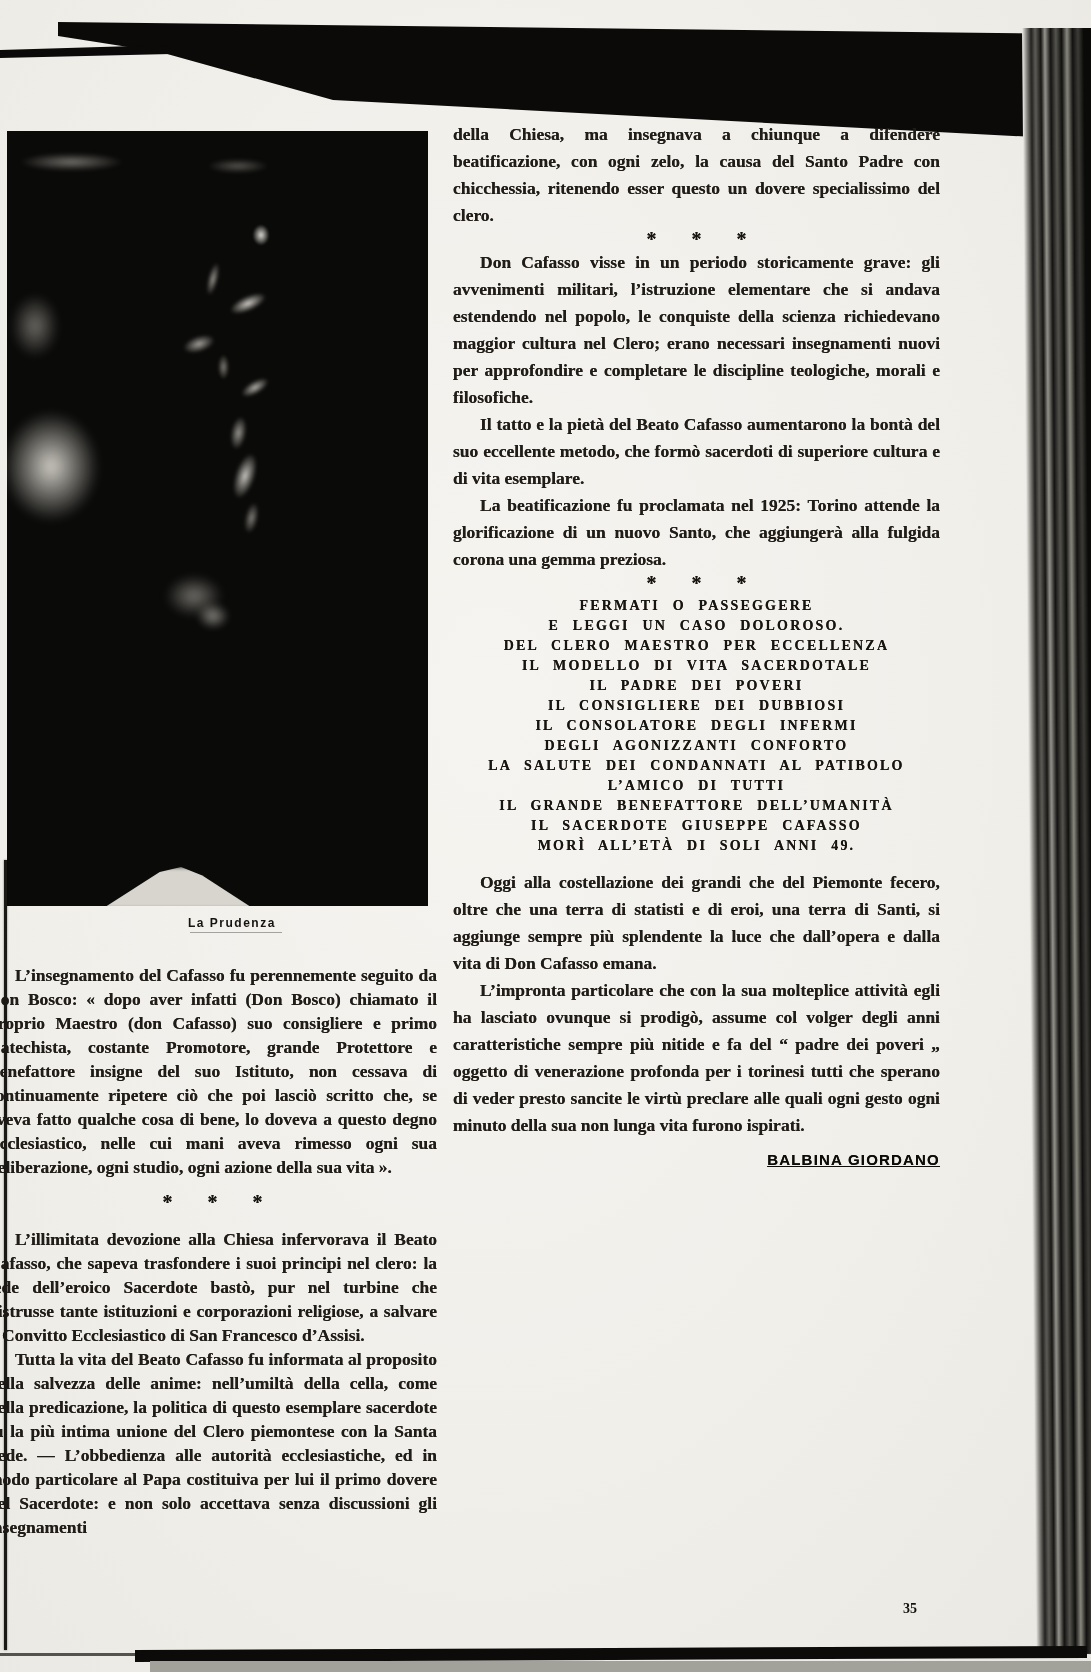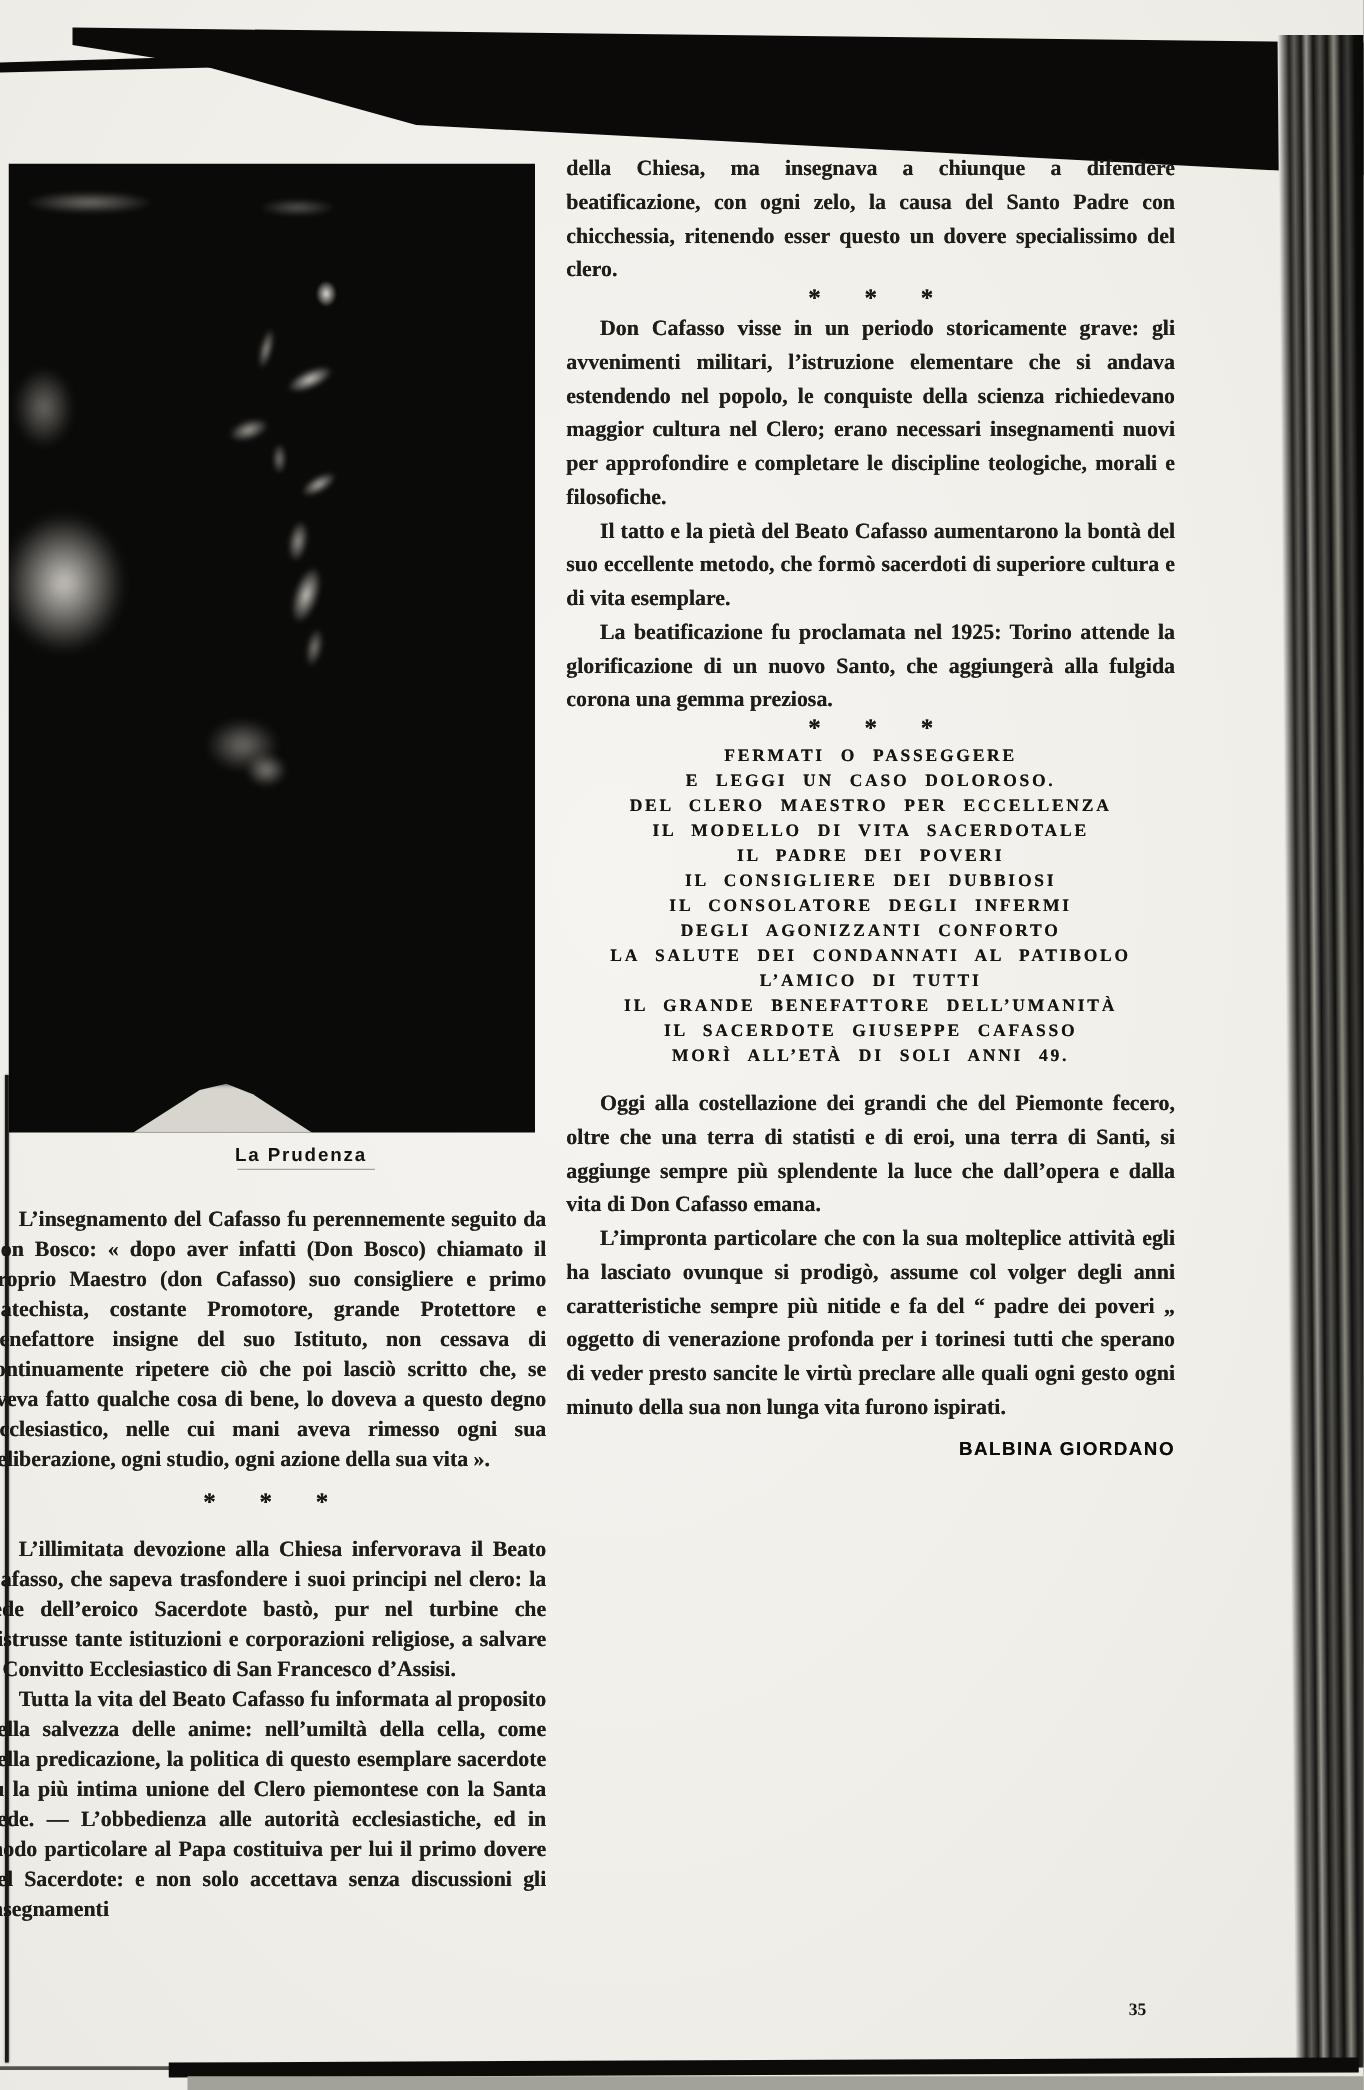--- a/index.html
+++ b/index.html
@@ -21,36 +21,36 @@
     filter:blur(0.4px);
   }
   #bottom-bar{left:135px;top:1648px;width:952px;height:12px;background:#0c0b0a;transform:rotate(-0.25deg);}
   #bottom-thin-line{left:0;top:1653px;width:210px;height:3px;background:#54534d;}
   #bottom-strip{left:150px;top:1661px;width:941px;height:11px;background:#a3a29a;}
   #page-fold-line{left:4px;top:860px;width:3px;height:790px;background:#1a1916;box-shadow:0 0 2px rgba(0,0,0,.6);}
   
   #photo{left:7px;top:131px;width:421px;height:775px;background:#0a0a09;overflow:hidden;}
   .hl{position:absolute;border-radius:50%;}
   #caption{left:188px;top:916px;font-family:"Liberation Sans",sans-serif;font-weight:700;
-    font-size:15px;letter-spacing:1.5px;color:#16130f;}
+    font-size:12px;letter-spacing:1.5px;color:#16130f;}
   #caption:after{content:"";position:absolute;left:2px;right:-6px;bottom:-3px;height:1px;background:rgba(20,18,14,.35);}
   
   .col{color:#201c17;font-weight:700;text-align:justify;
        text-shadow:0 0 .5px rgba(32,26,20,.85);}
   .col p{margin:0;}
   .indent{text-indent:27px;}
   #left-col{left:-12px;top:963px;width:449px;font-size:17.5px;line-height:24px;}
   #right-col{left:453px;top:121px;width:487px;font-size:17.5px;line-height:27px;}
   .sep{text-align:center;text-indent:0;font-size:20px;letter-spacing:15px;padding-left:15px;
        line-height:20px;margin:11px 0 11px 0;color:#181510;}
   #left-col .sep{margin:13px 0 15px 0;}
   .inscription{margin:3px 0 13px 0;text-align:center;text-indent:0;}
   .inscription div{font-size:14px;line-height:20px;letter-spacing:2.2px;word-spacing:7px;color:#181410;}
   #signature{margin-top:7px;text-align:right;font-family:"Liberation Sans",sans-serif;
-     font-size:15px;letter-spacing:1.2px;color:#0e0c09;text-indent:0;}
+     font-size:15px;letter-spacing:1.2px;color:#0e0c09;text-indent:0;text-decoration:underline;}
   #page-number{left:903px;top:1601px;font-family:Liberation Serif, serif;font-weight:700;
      font-size:14px;color:#14110d;}
 </style>
 </head>
 <body>
 
 <div id="canvas">
 
   <svg id="top-band-svg" class="abs" width="1091" height="145">
     <polygon points="58,22 1091,34 1091,140 333,100 160,52 58,36" fill="#0b0a09"></polygon>

